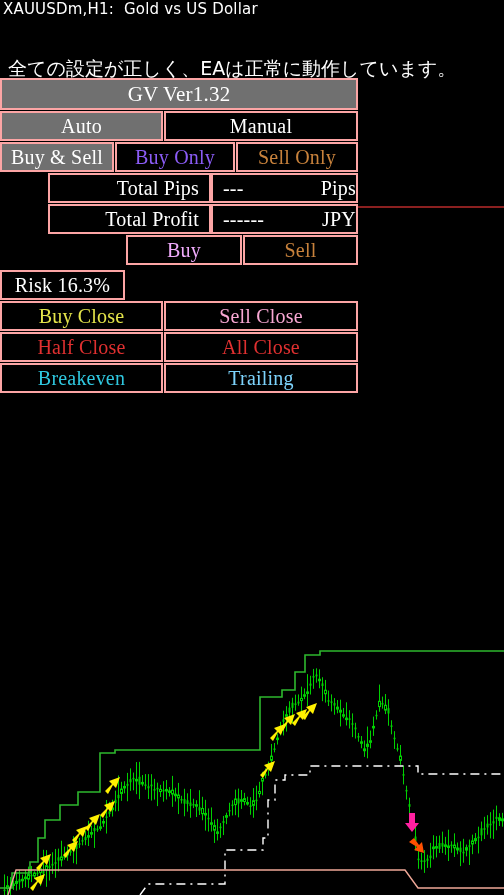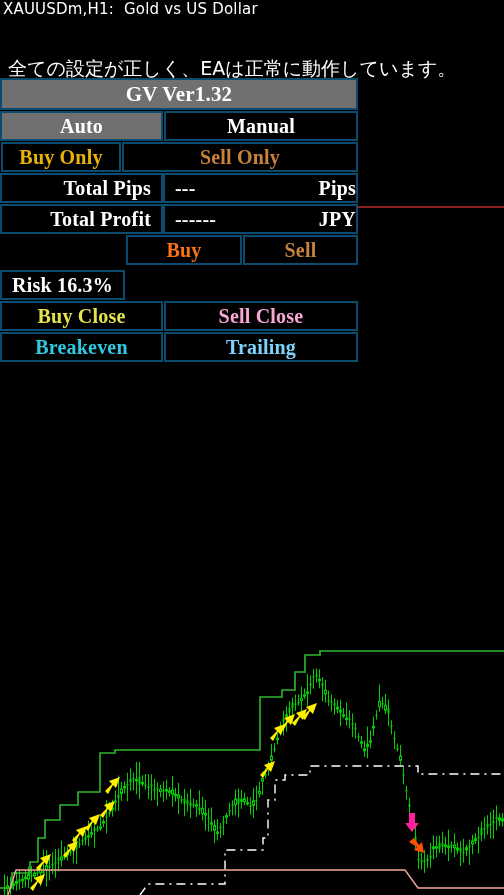--- a/index.html
+++ b/index.html
@@ -33,34 +33,33 @@
   
   #ea-panel{
     position:absolute;left:0px;top:78px;width:358px;
   }
   .panel-row{
     display:flex;width:100%;box-sizing:border-box;
     margin-bottom:1px;
   }
   .cell{
     box-sizing:border-box;
-    border:2px solid #0c4a6e;
+    border:2px solid #fca5a5;
     background:#000000;
     display:flex;align-items:center;justify-content:center;
     height:30px;
     font-size:20px;
     color:#ffffff;
     overflow:hidden;
     white-space:nowrap;
     letter-spacing:.2px;
-    font-weight:bold;
   }
   .cell.gray{background:#707070;}
   .cell.h-title{height:32px;font-size:21px;}
-  .cell.left{justify-content:flex-end;padding-right:10px;}
+  .cell.left{justify-content:flex-end;padding-right:10px;margin-left:48px;}
   .cell.split-left{justify-content:flex-start;padding-left:10px;}
 
   .spacer{width:1px;flex:0 0 1px;background:#000;}
 
   
   #chart-area{
     position:absolute;left:0;top:600px;width:504px;height:295px;
     background:#000;
   }
   #chart-area svg{display:block;}
@@ -80,22 +79,23 @@
     <div class="cell gray h-title" style="flex:1 1 100%;">GV Ver1.32</div>
   </div>
 
   <div class="panel-row">
     <div class="cell gray" style="flex:0 0 163px;">Auto</div>
     <div class="spacer"></div>
     <div class="cell" style="flex:1 1 auto;">Manual</div>
   </div>
 
   <div class="panel-row">
-    <div class="spacer"></div>
-    <div class="cell" style="flex:0 0 120px;color:#eab308;">Buy Only</div>
+    <div class="cell gray" style="flex:0 0 114px;">Buy &amp; Sell</div>
+    <div class="spacer"></div>
+    <div class="cell" style="flex:0 0 120px;color:#8b5cf6;">Buy Only</div>
     <div class="spacer"></div>
     <div class="cell" style="flex:1 1 auto;color:#C8823C;">Sell Only</div>
   </div>
 
   <div class="panel-row">
     <div class="cell left" style="flex:0 0 163px;">Total Pips</div>
     <div class="cell split-left" style="flex:1 1 auto;position:relative;">
       <span>---</span>
       <span style="margin-left:auto;">Pips</span>
     </div>
@@ -105,31 +105,36 @@
     <div class="cell left" style="flex:0 0 163px;">Total Profit</div>
     <div class="cell split-left" style="flex:1 1 auto;">
       <span>------</span>
       <span style="margin-left:auto;">JPY</span>
     </div>
   </div>
 
   <div class="panel-row">
     <div class="cell" style="flex:0 0 125px;margin-top:35px;">Risk 16.3%</div>
     <div class="spacer"></div>
-    <div class="cell" style="flex:0 0 116px;color:#f97316;">Buy</div>
+    <div class="cell" style="flex:0 0 116px;color:#f0abfc;">Buy</div>
     <div class="spacer"></div>
     <div class="cell" style="flex:1 1 auto;color:#C8823C;">Sell</div>
   </div>
 
   <div class="panel-row">
     <div class="cell" style="flex:0 0 163px;color:#E4E44A;">Buy Close</div>
     <div class="spacer"></div>
     <div class="cell" style="flex:1 1 auto;color:#f9a8d4;">Sell Close</div>
   </div>
 
+  <div class="panel-row">
+    <div class="cell" style="flex:0 0 163px;color:#E03030;">Half Close</div>
+    <div class="spacer"></div>
+    <div class="cell" style="flex:1 1 auto;color:#E03030;">All Close</div>
+  </div>
 
   <div class="panel-row">
     <div class="cell" style="flex:0 0 163px;color:#2FC8E0;">Breakeven</div>
     <div class="spacer"></div>
     <div class="cell" style="flex:1 1 auto;color:#7dd3fc;">Trailing</div>
   </div>
 
 </div>
 
 <div id="chart-area">

